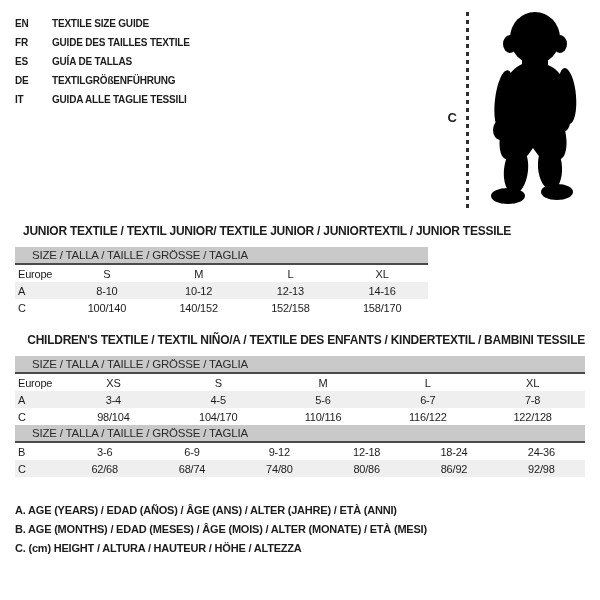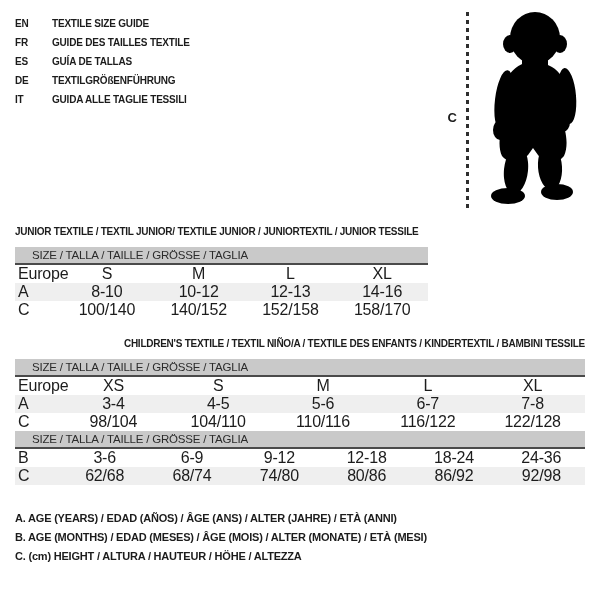--- a/index.html
+++ b/index.html
@@ -20,37 +20,37 @@
 
   .figure { display:flex; align-items:stretch; height:200px; margin-right:-4px; }
   .measure-label { align-self:center; font-size:13px; font-weight:bold; margin-right:9px; margin-top:14px; }
   .dash-line {
     width:3px; height:198px; margin-top:2px;
     background:repeating-linear-gradient(to bottom,#2e2e2e 0 4px,transparent 4px 8px);
   }
   .baby-svg { width:112px; height:200px; margin-left:8px; }
 
   
-  .section-title { font-size:10px; font-weight:bold; letter-spacing:-0.25px; line-height:15px; }
+  .section-title { font-size:12px; font-weight:bold; letter-spacing:-0.25px; line-height:15px;margin-left:8px; }
   .section-title span { display:block; white-space:nowrap; }
   .sec-1 .section-title { margin-top:12px; margin-bottom:8px; }
   .sec-2 .section-title { margin-top:17px; margin-bottom:8px;text-align:right; }
   .sec-3 .section-title { margin-top:11px; margin-bottom:7px; }
 
   .size-bar {
     background:#c9c9c9; border-bottom:2px solid #4a4a4a;
     font-size:11.5px; color:#2b2b2b; letter-spacing:-0.2px;
     height:18px; line-height:17px; padding-left:17px;
   }
   .w-narrow { width:413px; }
   .w-full  { width:570px; }
 
   table.size-table { border-collapse:collapse; table-layout:fixed; }
   table.size-table td {
-    font-size:16px; letter-spacing:-0.2px;
+    font-size:11px; letter-spacing:-0.2px;
     height:17px; padding:0; text-align:center; vertical-align:middle;
   }
   table.size-table td.row-label { width:46px; text-align:left; padding-left:3px; }
   table.size-table tr:nth-child(even) { background:#efefef; }
 
   
   .footnotes { margin-top:24px; }
   .footnotes div { font-size:11px; font-weight:bold; letter-spacing:-0.2px; line-height:19px; white-space:nowrap; }
 </style>
 </head>
@@ -151,21 +151,21 @@
             <td class="row-label">A</td>
             <td class="cell">3-4</td>
             <td class="cell">4-5</td>
             <td class="cell">5-6</td>
             <td class="cell">6-7</td>
             <td class="cell">7-8</td>
           </tr>
           <tr>
             <td class="row-label">C</td>
             <td class="cell">98/104</td>
-            <td class="cell">104/110</td>
+            <td class="cell">104/170</td>
             <td class="cell">110/116</td>
             <td class="cell">116/122</td>
             <td class="cell">122/128</td>
           </tr>
         </tbody>
     </table>
   </section>
 
   <section class="sec-3">
     <div class="size-bar w-full">SIZE / TALLA / TAILLE / GRÖSSE / TAGLIA</div>

